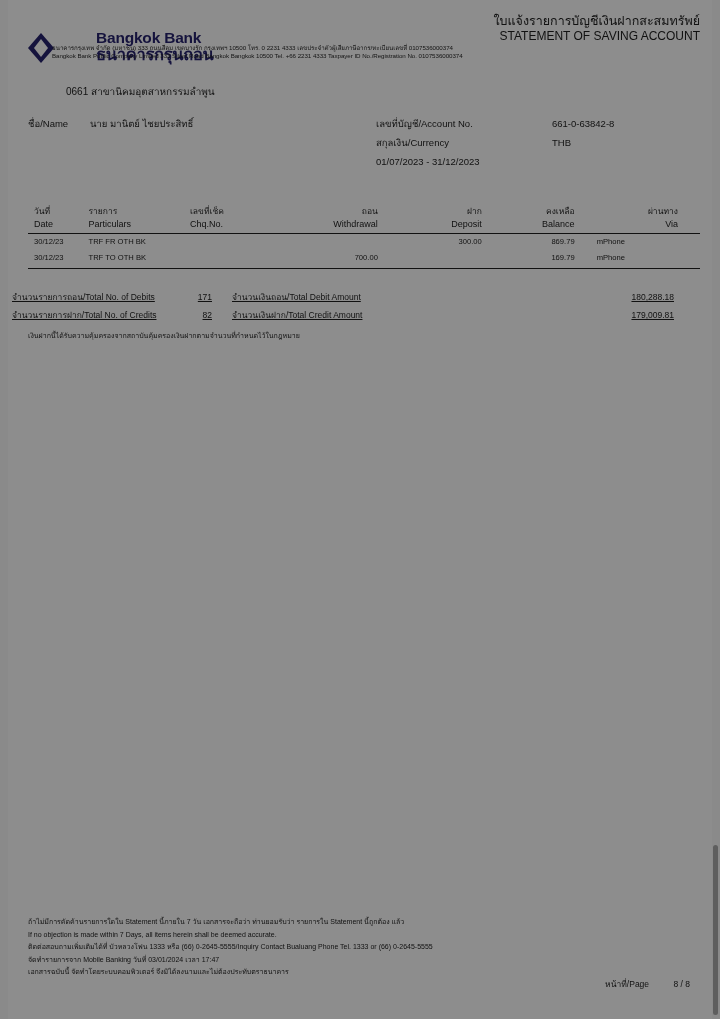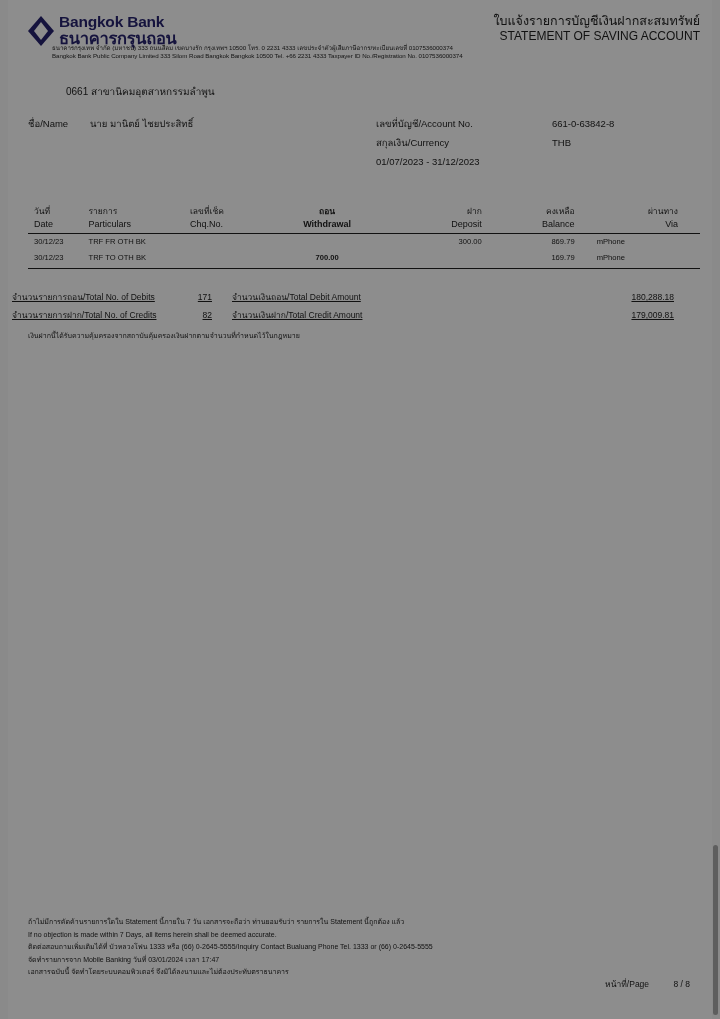--- a/index.html
+++ b/index.html
@@ -37,23 +37,24 @@
   
   .header {
     position: absolute;
     left: 20px;
     top: 14px;
     width: 672px;
   }
   .logo-block {
     position: absolute;
     left: 0;
-    top: 0;
-    display: flex;
-    align-items: center;
+    top: 16px;
+    display: flex;
+    align-items: flex-end;
+    gap: 37px;
   }
   .logo-mark {
     width: 26px;
     height: 30px;
     margin-right: 5px;
     margin-top: 1px;
   }
   .bank-name-en {
     font-size: 15.5px;
     font-weight: bold;
@@ -143,21 +144,21 @@
   }
   .hrow {
     display: flex;
     font-size: 9px;
     line-height: 13px;
   }
   .hrow.th { font-size: 8.5px; }
   .c-date   { width: 58px;  text-align: left; padding-left: 6px; }
   .c-part   { width: 108px; text-align: left; }
   .c-chq    { width: 92px;  text-align: left; }
-  .c-wdr    { width: 108px; text-align: center; padding-right: 10px; font-weight: bold; }
+  .c-wdr    { width: 108px; text-align: right; padding-right: 10px; }
   .c-dep    { width: 100px; text-align: right; padding-right: 12px; }
   .c-bal    { width: 86px;  text-align: right; }
   .c-via    { width: 110px; text-align: right; padding-right: 22px; }
   .trow {
     display: flex;
     font-size: 7.6px;
     line-height: 16px;
     color: #111;
   }
   .trow .c-via { text-align: left; padding-left: 20px; padding-right: 0; }

